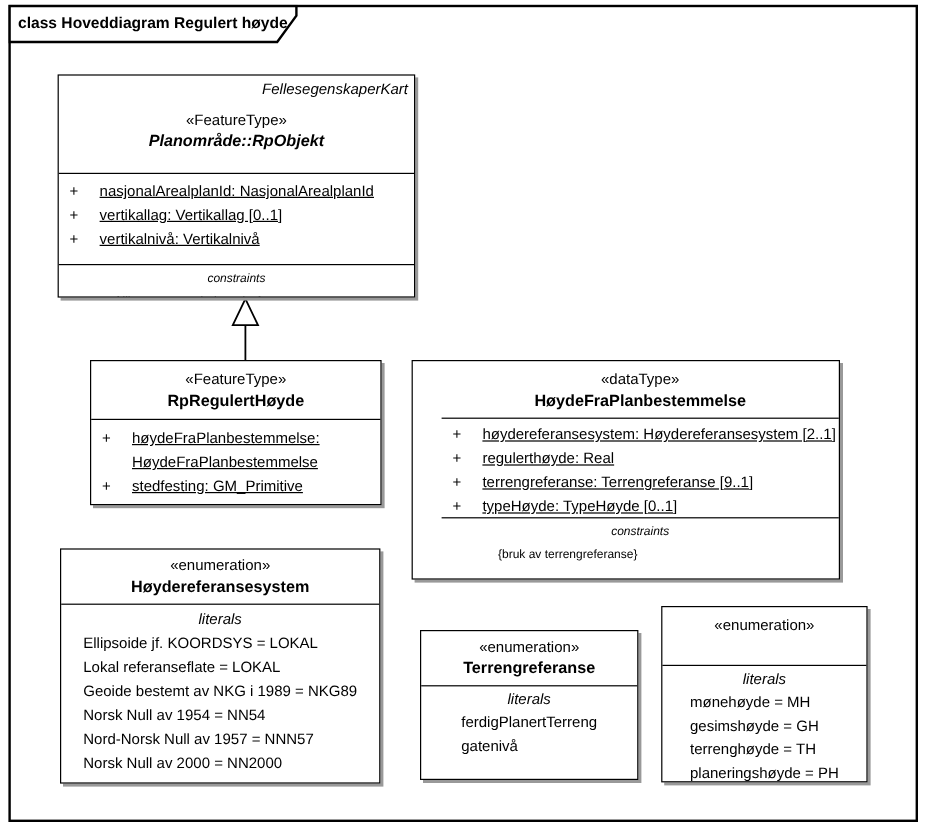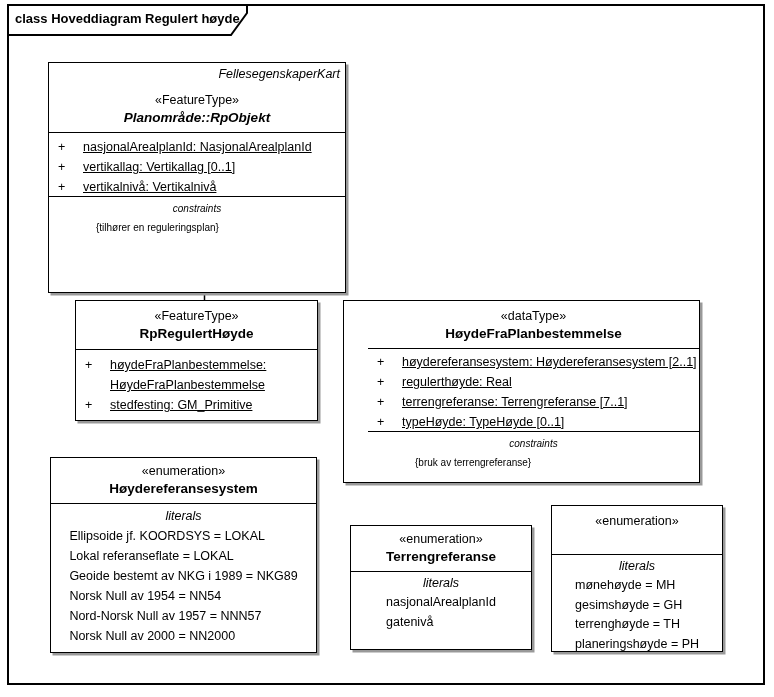--- a/index.html
+++ b/index.html
@@ -32,21 +32,21 @@
   .atext{ flex:1; padding-right:2px;text-decoration:underline; }
   .cons { border-top:1.5px solid #000; padding-top:3px; font-size:10px; }
   .conlabel { text-align:center; font-style:italic; line-height:18px; }
   .conline  { padding-left:7px; line-height:19px;margin-left:40px; }
   .lits { border-top:1.5px solid #000; padding-top:2px; font-size:12.5px; text-align:center; }
   .litlabel { font-style:italic; line-height:19px; }
   .litgroup { display:inline-block; text-align:left; }
   .litgroup > div { line-height:20px; }
 
   
-  #box-rpobjekt { left:48px; top:62px; width:298px; height:231px; }
+  #box-rpobjekt { left:48px; top:62px; width:298px; height:186px;gap:12px; }
   #box-rpobjekt .hdr { height:69px; padding-top:4px; }
   #box-rpobjekt .stereo { margin-top:10px; }
   #box-rpobjekt .cname { font-style:italic; }
   #box-rpobjekt .attrs { height:64px; }
   #box-rpobjekt .cons { flex:1; }
 
   #box-rpregulert { left:75px; top:300px; width:243px; height:121px; }
   #box-rpregulert .hdr { height:48px; padding-top:7px; }
   #box-rpregulert .attrs { flex:1; padding-top:5px; }
 
@@ -146,21 +146,21 @@
       <div class="arow">
         <span class="vis">+</span>
         <span class="atext">høydereferansesystem: Høydereferansesystem [2..1]</span>
       </div>
       <div class="arow">
         <span class="vis">+</span>
         <span class="atext">regulerthøyde: Real</span>
       </div>
       <div class="arow">
         <span class="vis">+</span>
-        <span class="atext">terrengreferanse: Terrengreferanse [7..1]</span>
+        <span class="atext">terrengreferanse: Terrengreferanse [9..1]</span>
       </div>
       <div class="arow">
         <span class="vis">+</span>
         <span class="atext">typeHøyde: TypeHøyde [0..1]</span>
       </div>
     </div>
     <div class="sec cons">
       <div class="conlabel">constraints</div>
       <div class="conline">{bruk av terrengreferanse}</div>
     </div>
@@ -185,21 +185,21 @@
   </div>
 
   <div class="uml-box" id="box-terreng">
     <div class="sec hdr">
       <div class="stereo">«enumeration»</div>
       <div class="cname">Terrengreferanse</div>
     </div>
     <div class="sec lits">
       <div class="litlabel">literals</div>
       <div class="litgroup">
-        <div>nasjonalArealplanId</div>
+        <div>ferdigPlanertTerreng</div>
         <div>gatenivå</div>
       </div>
     </div>
   </div>
 
   <div class="uml-box" id="box-typehoyde">
     <div class="sec hdr">
       <div class="stereo">«enumeration»</div>
     </div>
     <div class="sec lits">

